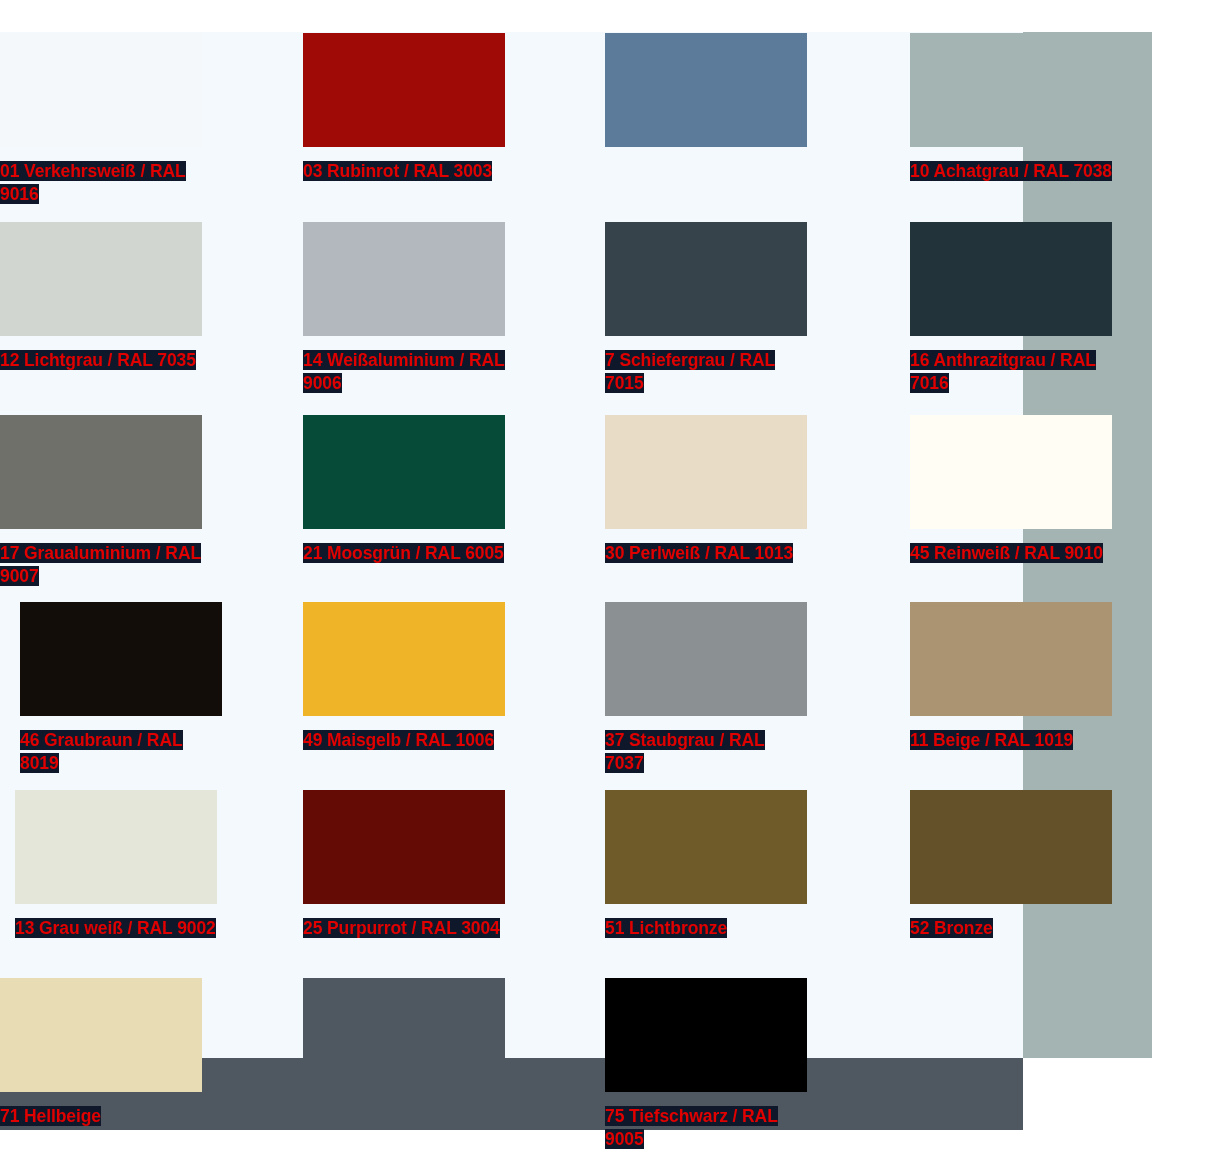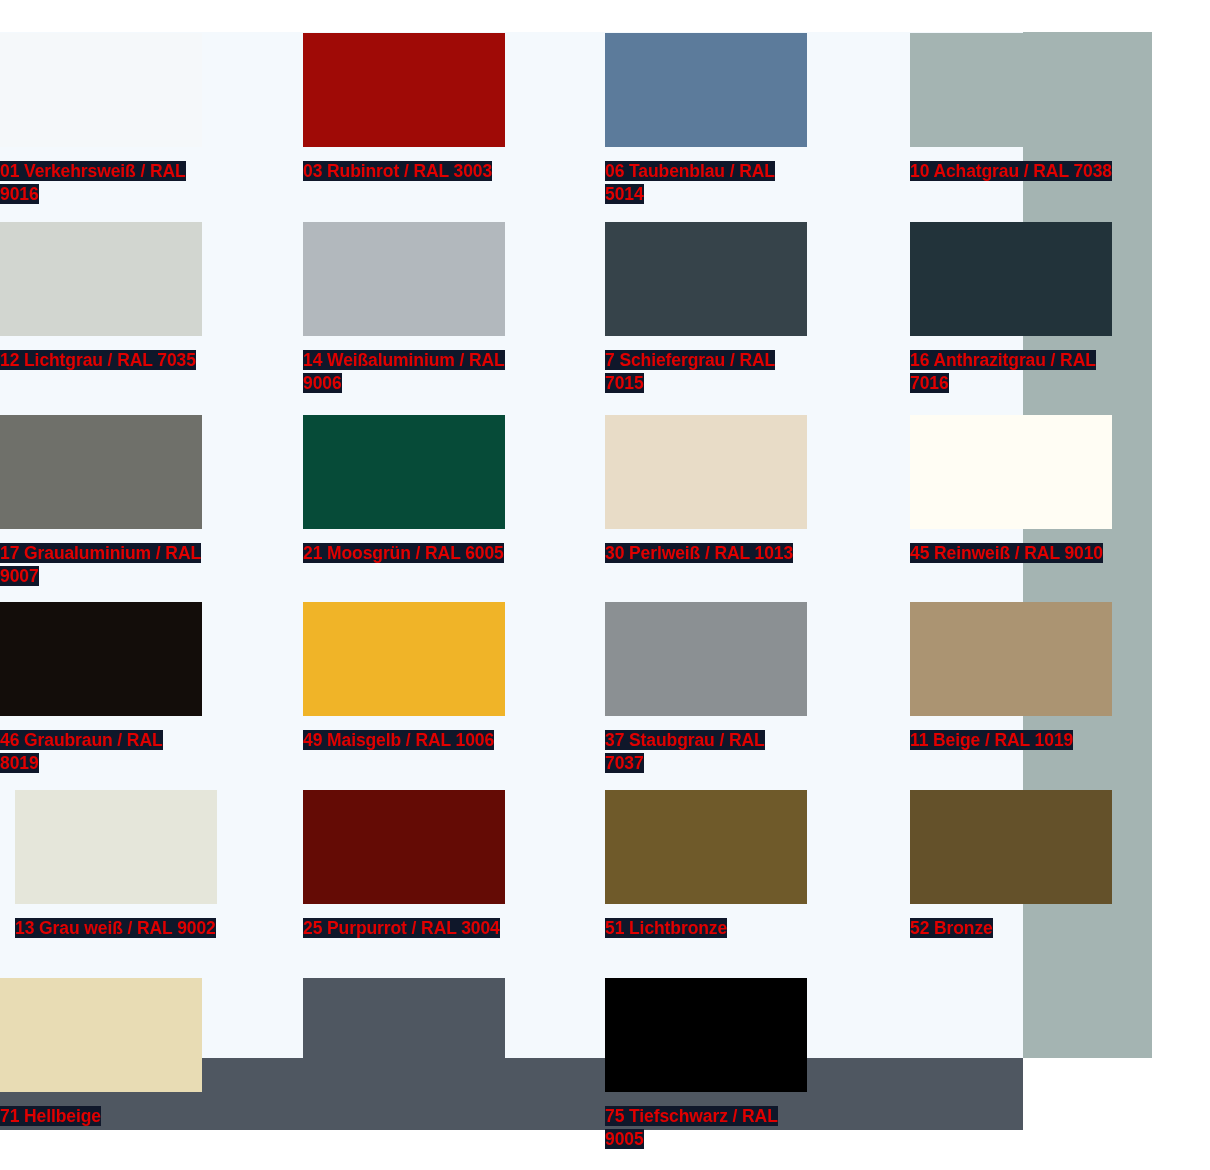--- a/index.html
+++ b/index.html
@@ -84,21 +84,20 @@
       <div class="swatch-cell" style="left: 0px; top: 33px;">
         <div class="swatch-chip" style="background: rgb(245, 248, 250); width: 202px; height: 114px;"></div>
         <div class="swatch-label"><span>01 Verkehrsweiß / RAL 9016</span></div>
       </div>
       <div class="swatch-cell" style="left: 303px; top: 33px;">
         <div class="swatch-chip" style="background: rgb(159, 10, 6); width: 202px; height: 114px;"></div>
         <div class="swatch-label"><span>03 Rubinrot / RAL 3003</span></div>
       </div>
       <div class="swatch-cell" style="left: 605px; top: 33px;">
         <div class="swatch-chip" style="background: rgb(92, 123, 155); width: 202px; height: 114px;"></div>
-        <div class="swatch-label"><span>06 Taubenblau / RAL 5014</span></div>
       </div>
       <div class="swatch-cell" style="left: 910px; top: 33px; text-align: center;">
         <div class="swatch-chip" style="background: rgb(164, 180, 178); width: 202px; height: 114px;"></div>
         <div class="swatch-label"><span>10 Achatgrau / RAL 7038</span></div>
       </div>
       <div class="swatch-cell" style="left: 0px; top: 222px;">
         <div class="swatch-chip" style="background: rgb(210, 214, 208); width: 202px; height: 114px;"></div>
         <div class="swatch-label"><span>12 Lichtgrau / RAL 7035</span></div>
       </div>
       <div class="swatch-cell" style="left: 303px; top: 222px;">
@@ -122,21 +121,21 @@
         <div class="swatch-label"><span>21 Moosgrün / RAL 6005</span></div>
       </div>
       <div class="swatch-cell" style="left: 605px; top: 415px;">
         <div class="swatch-chip" style="background: rgb(232, 220, 199); width: 202px; height: 114px;"></div>
         <div class="swatch-label"><span>30 Perlweiß / RAL 1013</span></div>
       </div>
       <div class="swatch-cell" style="left: 910px; top: 415px;">
         <div class="swatch-chip" style="background: rgb(255, 253, 244); width: 202px; height: 114px;"></div>
         <div class="swatch-label"><span>45 Reinweiß / RAL 9010</span></div>
       </div>
-      <div class="swatch-cell" style="left: 0px; top: 602px;">
+      <div class="swatch-cell" style="left: 0px; top: 602px; padding-left: 20px;">
         <div class="swatch-chip" style="background: rgb(19, 13, 10); width: 202px; height: 114px;"></div>
         <div class="swatch-label"><span>46 Graubraun / RAL 8019</span></div>
       </div>
       <div class="swatch-cell" style="left: 303px; top: 602px;">
         <div class="swatch-chip" style="background: rgb(240, 180, 40); width: 202px; height: 114px;"></div>
         <div class="swatch-label"><span>49 Maisgelb / RAL 1006</span></div>
       </div>
       <div class="swatch-cell" style="left: 605px; top: 602px;">
         <div class="swatch-chip" style="background: rgb(139, 144, 147); width: 202px; height: 114px;"></div>
         <div class="swatch-label"><span>37 Staubgrau / RAL 7037</span></div>

